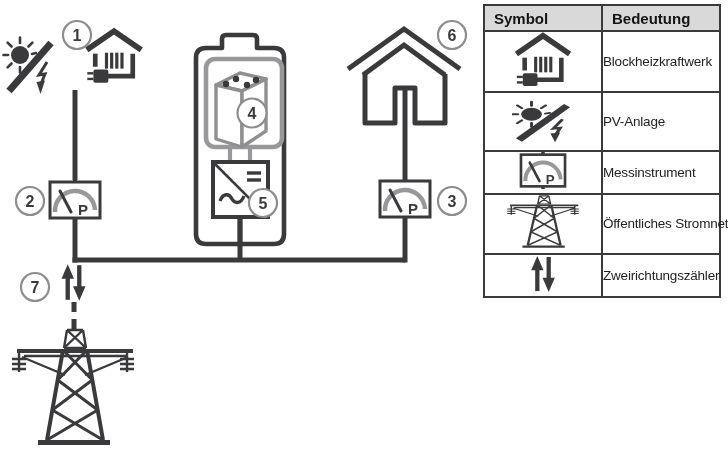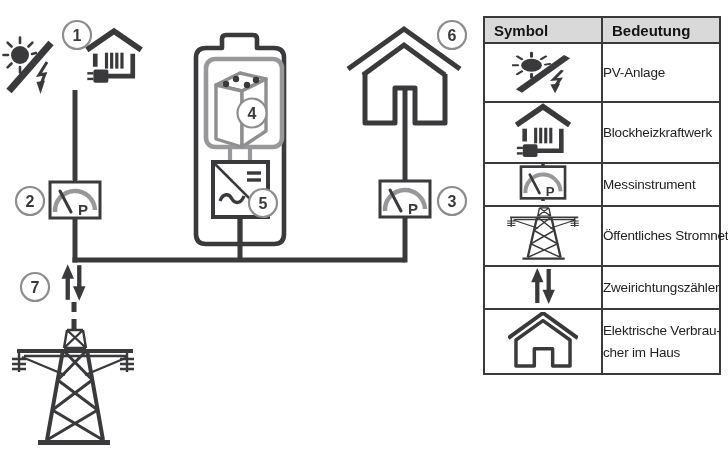--- a/index.html
+++ b/index.html
@@ -5,21 +5,21 @@
   html,body{margin:0;padding:0;background:#ffffff;}
   .screen{
     position:relative;width:728px;height:459px;background:#ffffff;overflow:hidden;
     font-family:"Liberation Sans", sans-serif;color:#1f1f21;
   }
   svg.diagram{position:absolute;left:0;top:0;}
   .callout circle{fill:#ffffff;stroke:#8d8d8f;stroke-width:2.2;}
   .callout text{fill:#3a3a3c;font-size:16px;font-weight:bold;text-anchor:middle;
     font-family:"Liberation Sans",sans-serif;}
   table.legend{
-    position:absolute;left:483px;top:16px;width:238px;
+    position:absolute;left:483px;top:4px;width:238px;
     border-collapse:collapse;table-layout:fixed;background:#ffffff;
   }
   table.legend th, table.legend td{
     border:2px solid #3a3a3c;padding:0;vertical-align:middle;
   }
   table.legend th{
     background:#d9d9d9;font-size:15px;font-weight:bold;text-align:left;
     padding-left:9px;height:24px;color:#141414;
   }
   td.symcell{width:86px;text-align:center;}
@@ -188,40 +188,40 @@
   </svg>
 
   <table class="legend">
     <thead>
       <tr>
         <th>Symbol</th>
         <th>Bedeutung</th>
       </tr>
     </thead>
     <tbody>
+      <tr style="height:60px;">
+        <td class="symcell">
+          <svg width="60" height="55" viewBox="0 0 64 60">
+              <use href="#sym-chp"></use>
+            </svg>
+        </td>
+        <td class="lblcell">
+            <div class="lbl">Blockheizkraftwerk</div>
+          </td>
+      </tr>
       <tr style="height:59px;">
         <td class="symcell">
           <svg width="62" height="50" viewBox="0 0 54 70" preserveAspectRatio="none">
               <use href="#sym-pv"></use>
             </svg>
         </td>
         <td class="lblcell">
             <div class="lbl">PV-Anlage</div>
           </td>
       </tr>
-      <tr style="height:60px;">
-        <td class="symcell">
-          <svg width="60" height="55" viewBox="0 0 64 60">
-              <use href="#sym-chp"></use>
-            </svg>
-        </td>
-        <td class="lblcell">
-            <div class="lbl">Blockheizkraftwerk</div>
-          </td>
-      </tr>
       <tr style="height:41px;margin-top:44px;">
         <td class="symcell">
           <svg width="48" height="37" viewBox="0 0 54 42">
               <use href="#sym-meter"></use>
             </svg>
         </td>
         <td class="lblcell">
             <div class="lbl">Messinstrument</div>
           </td>
       </tr>
@@ -237,27 +237,16 @@
       </tr>
       <tr style="height:43px;">
         <td class="symcell">
           <svg width="30" height="36" viewBox="0 0 26 38">
               <use href="#sym-arrows"></use>
             </svg>
         </td>
         <td class="lblcell">
             <div class="lbl">Zweirichtungszähler</div>
           </td>
-      </tr>
-      <tr style="height:65px;">
-        <td class="symcell">
-          <svg width="70" height="56" viewBox="0 0 72 58">
-              <use href="#sym-house-t"></use>
-            </svg>
-        </td>
-        <td class="lblcell">
-          <div class="lbl">Elektrische Verbrau-</div>
-          <div class="lbl">cher im Haus</div>
-        </td>
       </tr>
     </tbody>
   </table>
 </div>
 
 </body></html>

